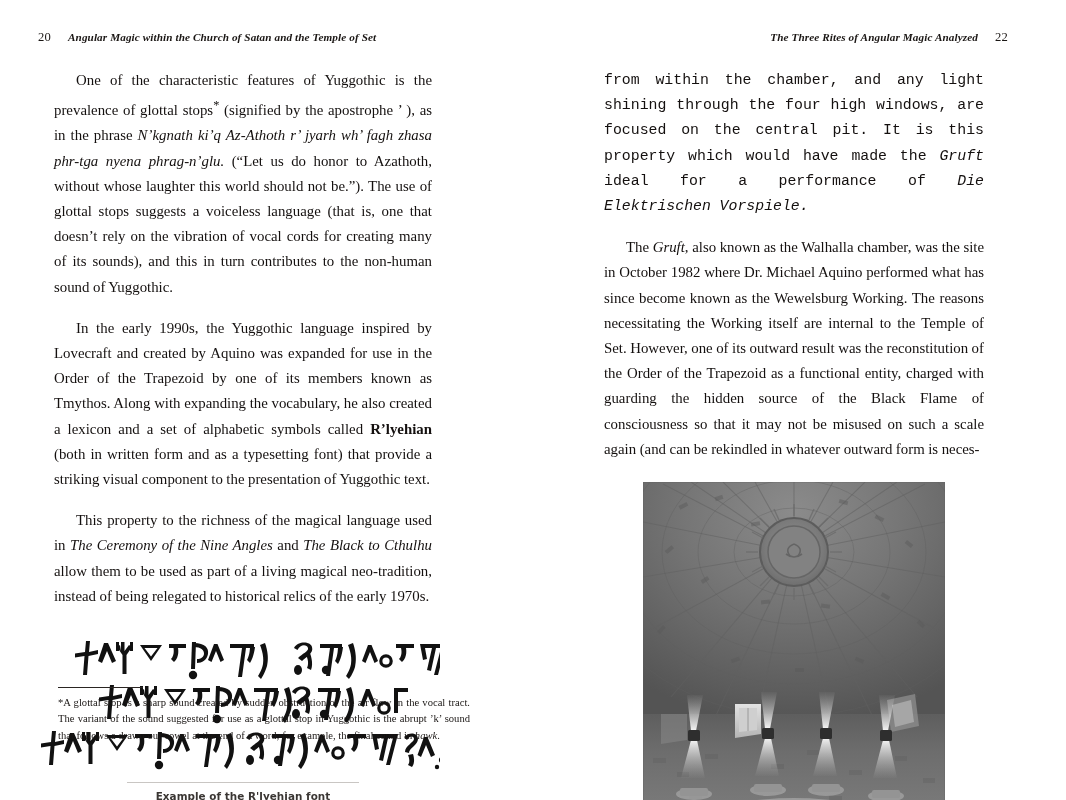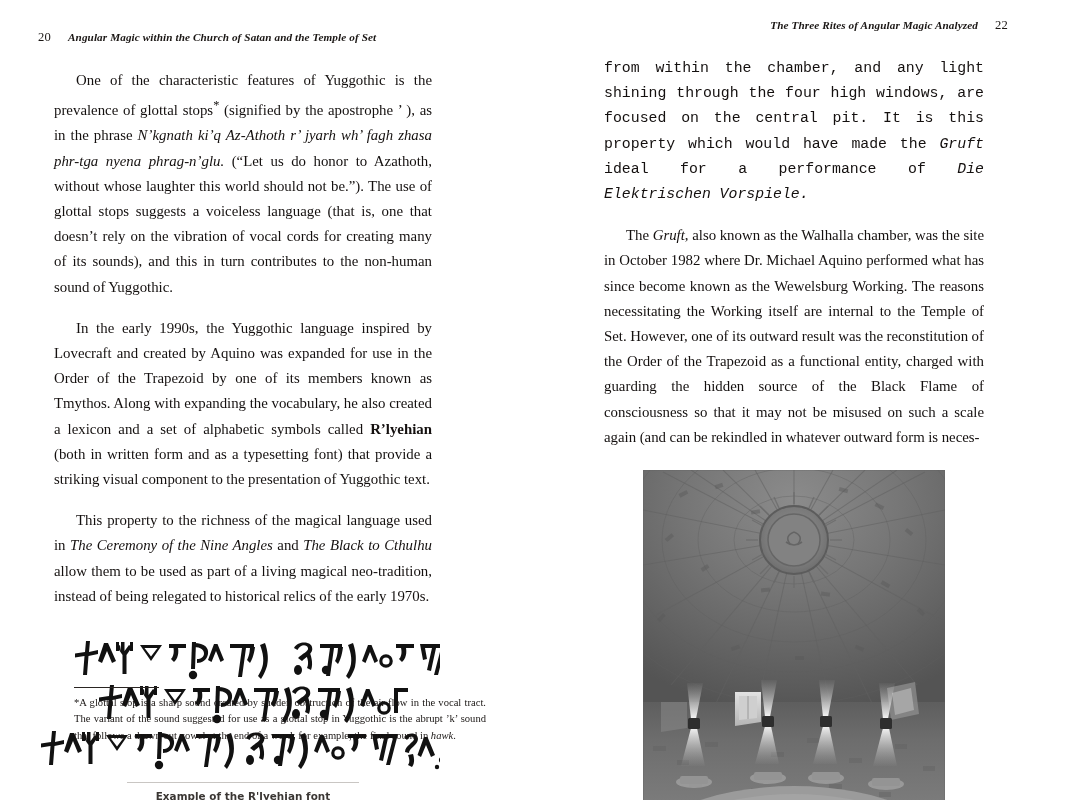--- a/index.html
+++ b/index.html
@@ -15,21 +15,21 @@
   .spread{
     position:absolute;inset:0;
     display:flex;
   }
   .page{
     position:relative;
     width:533px;height:800px;
     box-sizing:border-box;
   }
   .page-left{padding:30px 60px 0 38px;}
-  .page-right{padding:18px 58px 0 55px;}
+  .page-right{padding:30px 58px 0 55px;}
 
   
   .runhead{
     display:flex;align-items:baseline;
     height:22px;
     font-family:"Liberation Serif", serif;
     font-style:italic;
     font-size:11.2px;
     color:#1a1614;
     letter-spacing:.1px;
@@ -81,21 +81,21 @@
     color:#3a3633;
     text-align:center;
     margin-top:7px;
     letter-spacing:.05px;
     font-weight:bold;
   }
 
   
   .footnote-wrap{
     position:absolute;
-    left:74px;
+    left:58px;
     bottom:56px;
     width:412px;
   }
   .footnote-rule{
     width:85px;height:1px;background:#2a2522;margin-bottom:7px;
   }
   p.footnote{
     margin:0;
     font-size:10.6px;
     line-height:16.4px;

